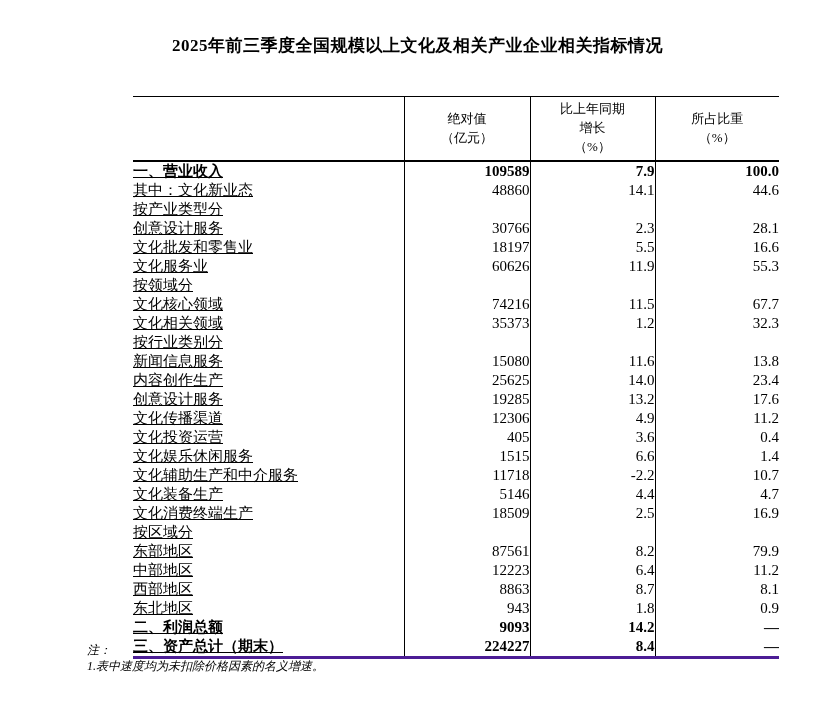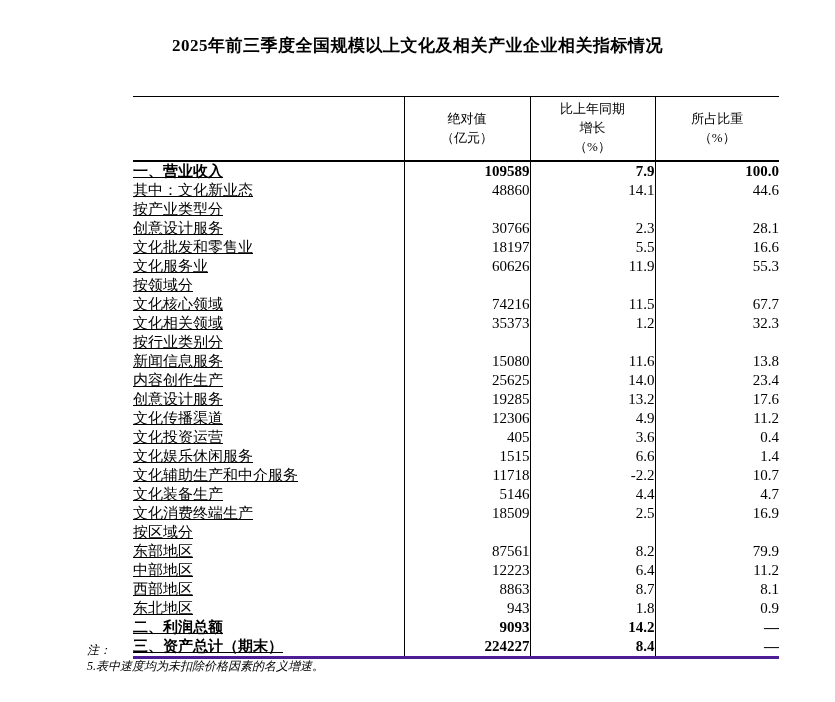--- a/index.html
+++ b/index.html
@@ -257,14 +257,14 @@
         <td class="label-cell indent-0">三、资产总计（期末）</td>
         <td class="value-cell">224227</td>
         <td class="value-cell">8.4</td>
         <td class="value-cell">—</td>
       </tr>
     </tbody>
 </table>
 
 <div class="notes">
   <div>注：</div>
-  <div>5.表中速度均为未扣除价格因素的名义增速。</div>
+  <div>1.表中速度均为未扣除价格因素的名义增速。</div>
 </div>
 
 </body></html>

